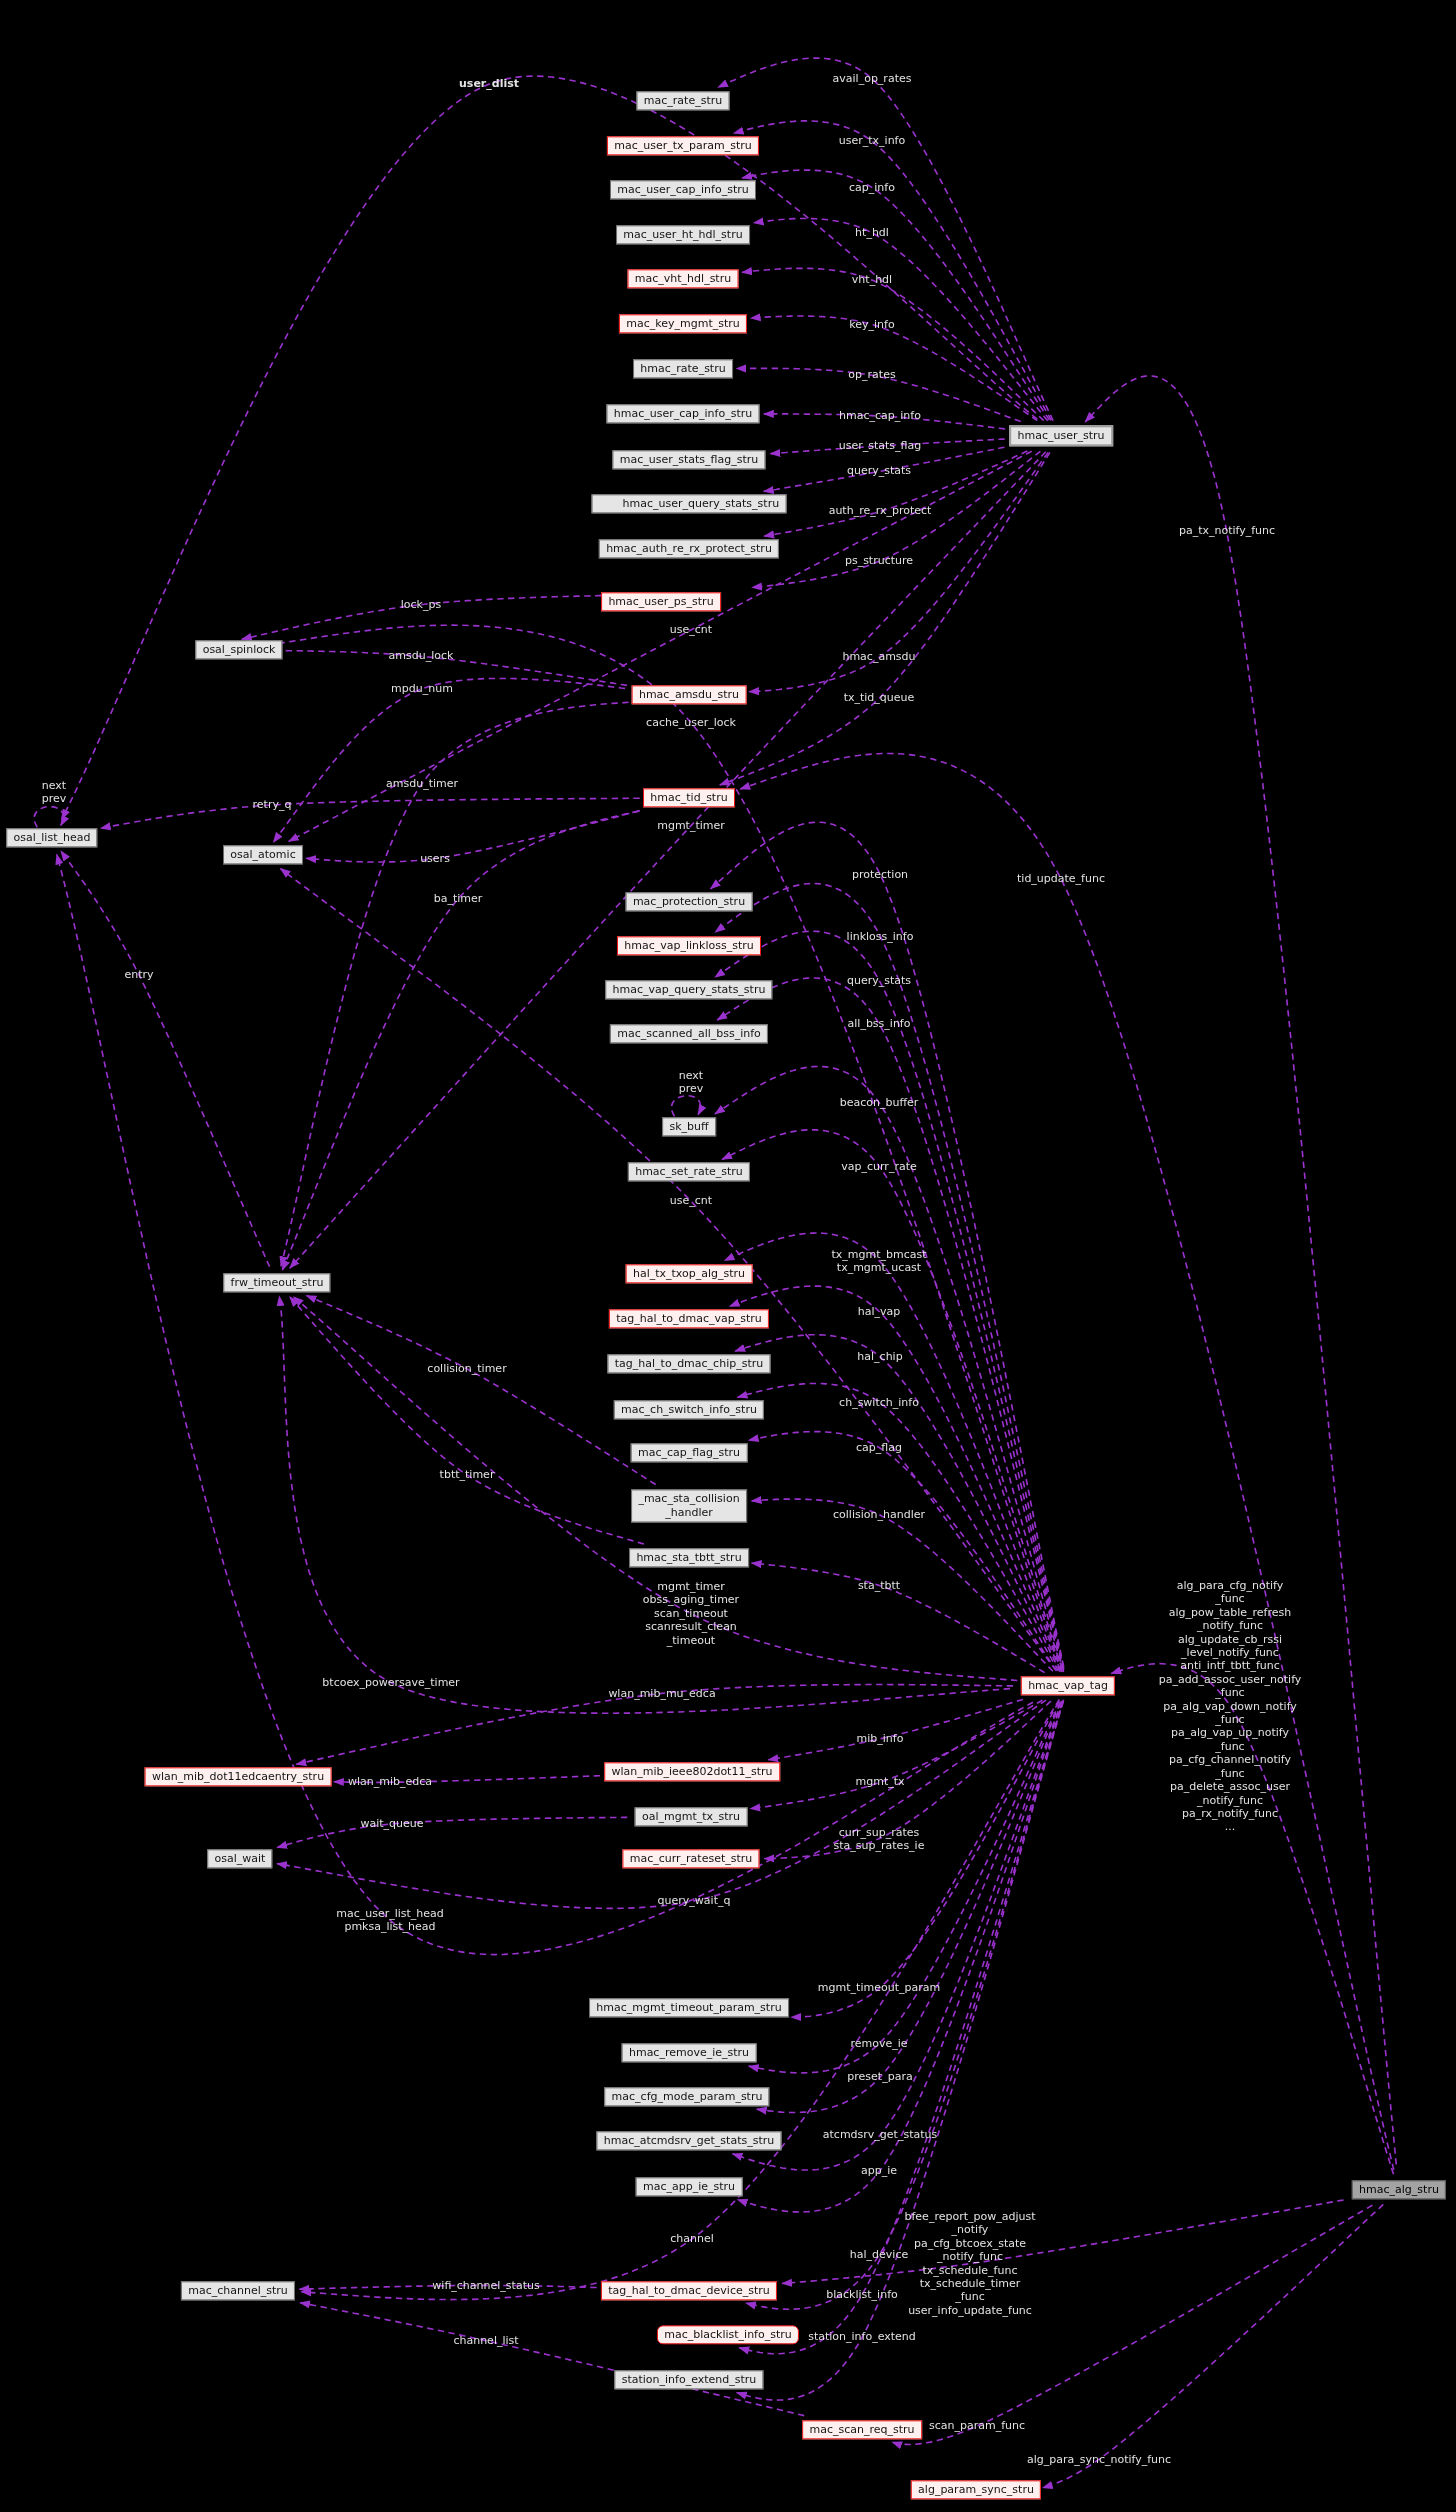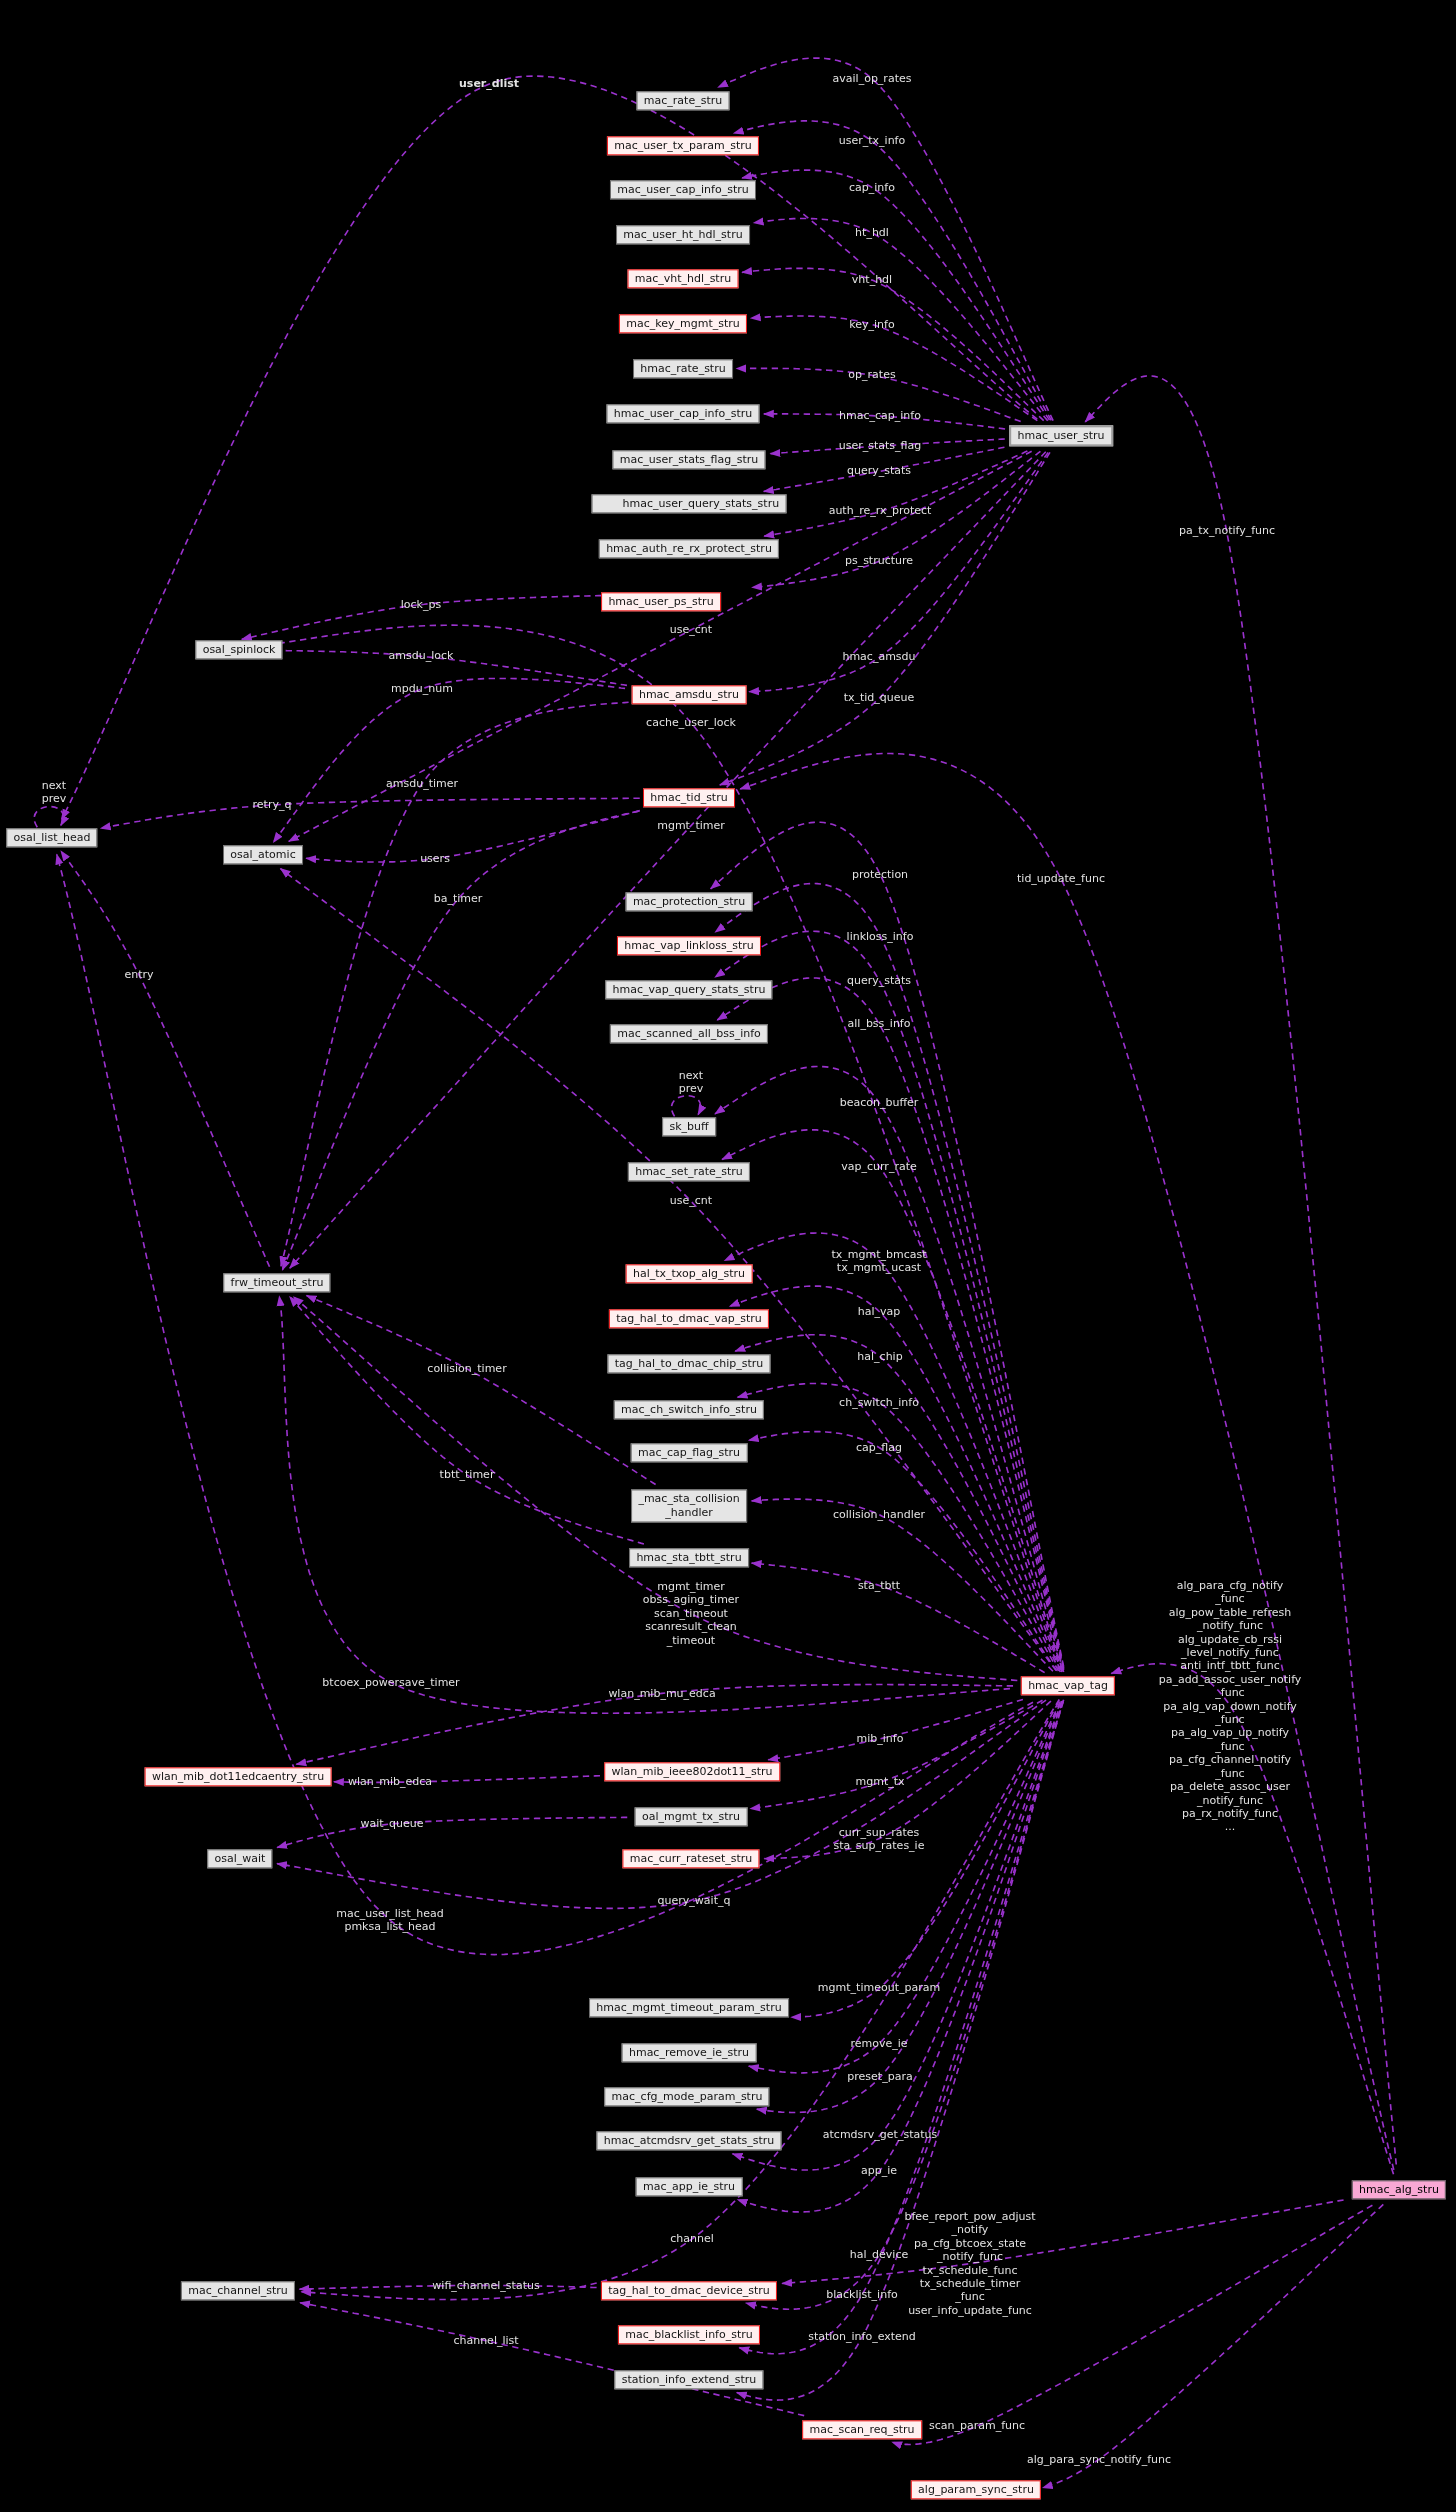--- a/index.html
+++ b/index.html
@@ -7,21 +7,21 @@
           font-family:"DejaVu Sans","Liberation Sans",sans-serif;}
   .edge-layer{position:absolute;left:0;top:0;z-index:1;}
   .edge-label{position:absolute;transform:translate(-50%,-50%);z-index:2;
               color:#e2e2e2;font-size:11px;line-height:1.22;white-space:pre-line;
               text-align:center;pointer-events:none;}
   .node{position:absolute;transform:translate(-50%,-50%);z-index:3;cursor:pointer;
         background:#e5e5e5;border:1.8px solid #6a6a6a;color:#141414;font-size:11px;
         line-height:1.25;padding:1.8px 6.3px;white-space:pre-line;text-align:center;}
   .node.red{border:1.8px solid #ee1111;background:#fff0f0;}
   .node.bold{border:2.7px solid #9d9d9d;}
-  .node.gray{background:#f9a8d4;border:1.8px solid #585858;color:#000;}
+  .node.gray{background:#a3a3a3;border:1.8px solid #585858;color:#000;}
 </style>
 </head>
 <body>
 
 <div class="canvas">
   <svg class="edge-layer" xmlns="http://www.w3.org/2000/svg" width="1457" height="2512" viewBox="0 0 1607 2771">
     <defs>
       <marker id="arrow" markerUnits="userSpaceOnUse" markerWidth="13" markerHeight="10" refX="11" refY="5" orient="auto">
         <polygon points="0,0.5 12,5 0,9.5" fill="#9a32cd"></polygon>
       </marker>
@@ -243,21 +243,21 @@
       <div class="node" style="left: 689px; top: 1558px;">hmac_sta_tbtt_stru</div>
       <div class="node red" style="left: 692px; top: 1772px;">wlan_mib_ieee802dot11_stru</div>
       <div class="node" style="left: 691px; top: 1817px;">oal_mgmt_tx_stru</div>
       <div class="node red" style="left: 691px; top: 1859px;">mac_curr_rateset_stru</div>
       <div class="node" style="left: 689px; top: 2008px;">hmac_mgmt_timeout_param_stru</div>
       <div class="node" style="left: 689px; top: 2053px;">hmac_remove_ie_stru</div>
       <div class="node" style="left: 687px; top: 2097px;">mac_cfg_mode_param_stru</div>
       <div class="node" style="left: 689px; top: 2141px;">hmac_atcmdsrv_get_stats_stru</div>
       <div class="node" style="left: 689px; top: 2187px;">mac_app_ie_stru</div>
       <div class="node red" style="left: 689px; top: 2291px;">tag_hal_to_dmac_device_stru</div>
-      <div class="node red" style="left: 689px; top: 2335px;">mac_blacklist_info_stru</div>
+      <div class="node red" style="left: 728px; top: 2335px; border-radius: 6px;">mac_blacklist_info_stru</div>
       <div class="node" style="left: 689px; top: 2380px;">station_info_extend_stru</div>
       <div class="node red" style="left: 862px; top: 2430px;">mac_scan_req_stru</div>
       <div class="node red" style="left: 976px; top: 2490px;">alg_param_sync_stru</div>
       <div class="node bold" style="left: 1061px; top: 436px;">hmac_user_stru</div>
       <div class="node red" style="left: 1068px; top: 1686px;">hmac_vap_tag</div>
       <div class="node gray" style="left: 1399px; top: 2190px;">hmac_alg_stru</div>
     </div>
 </div>
 
 

